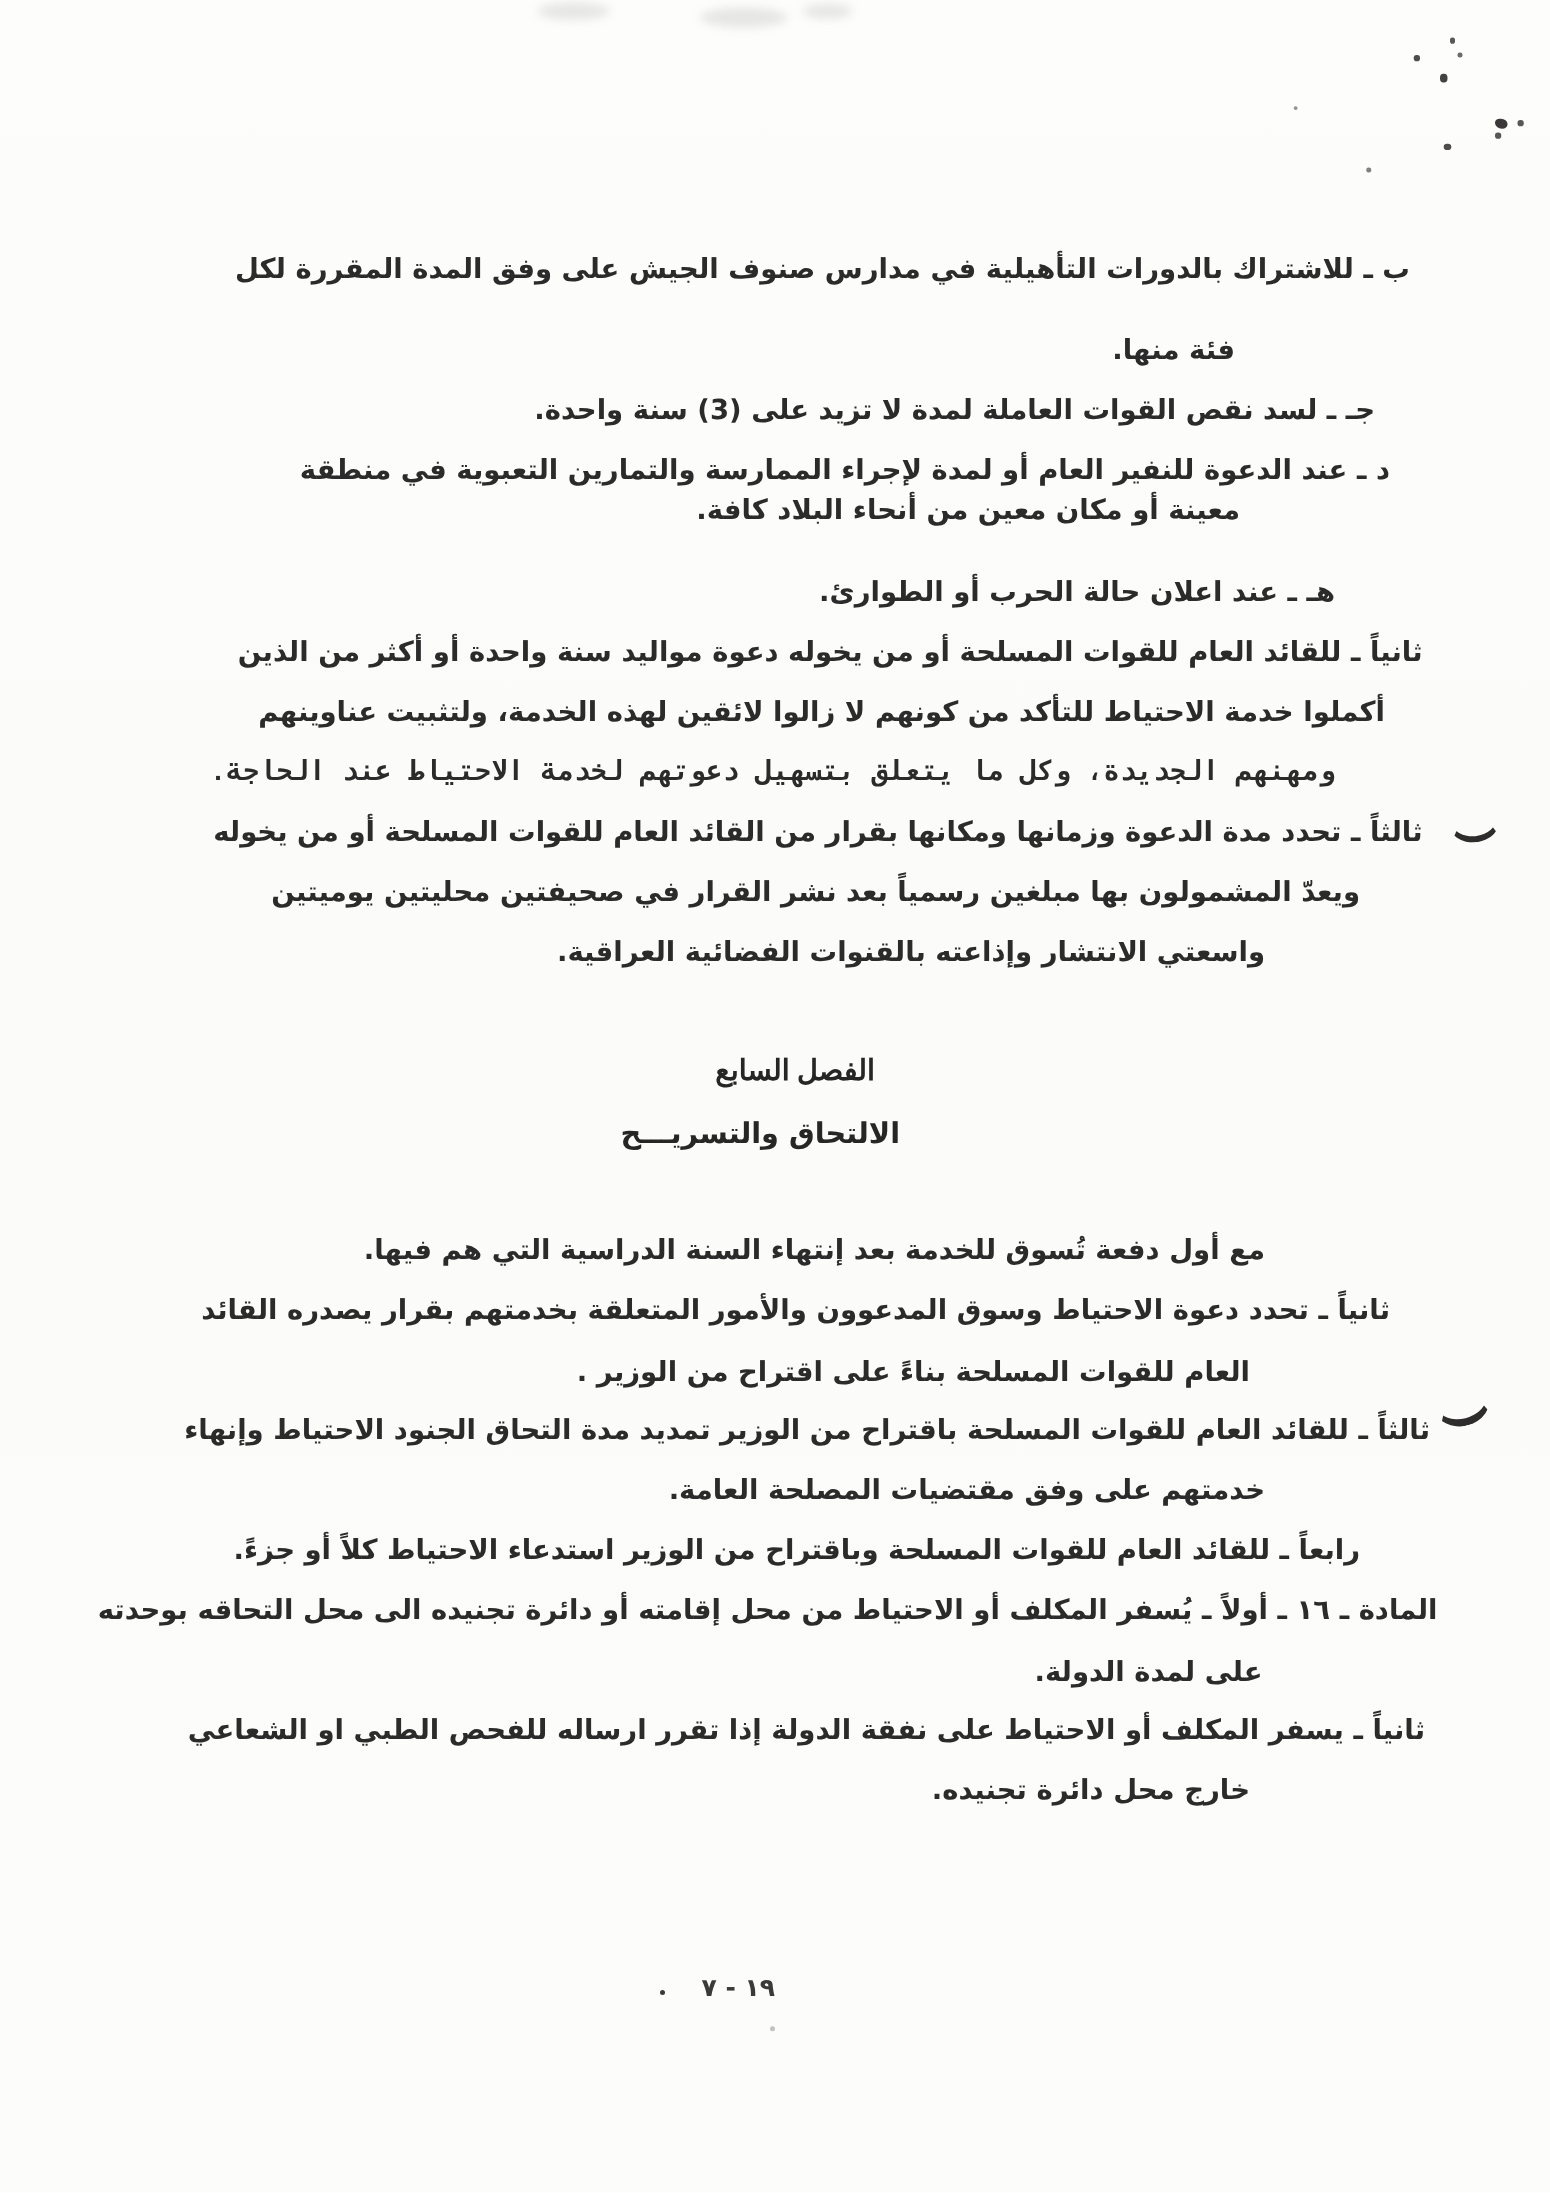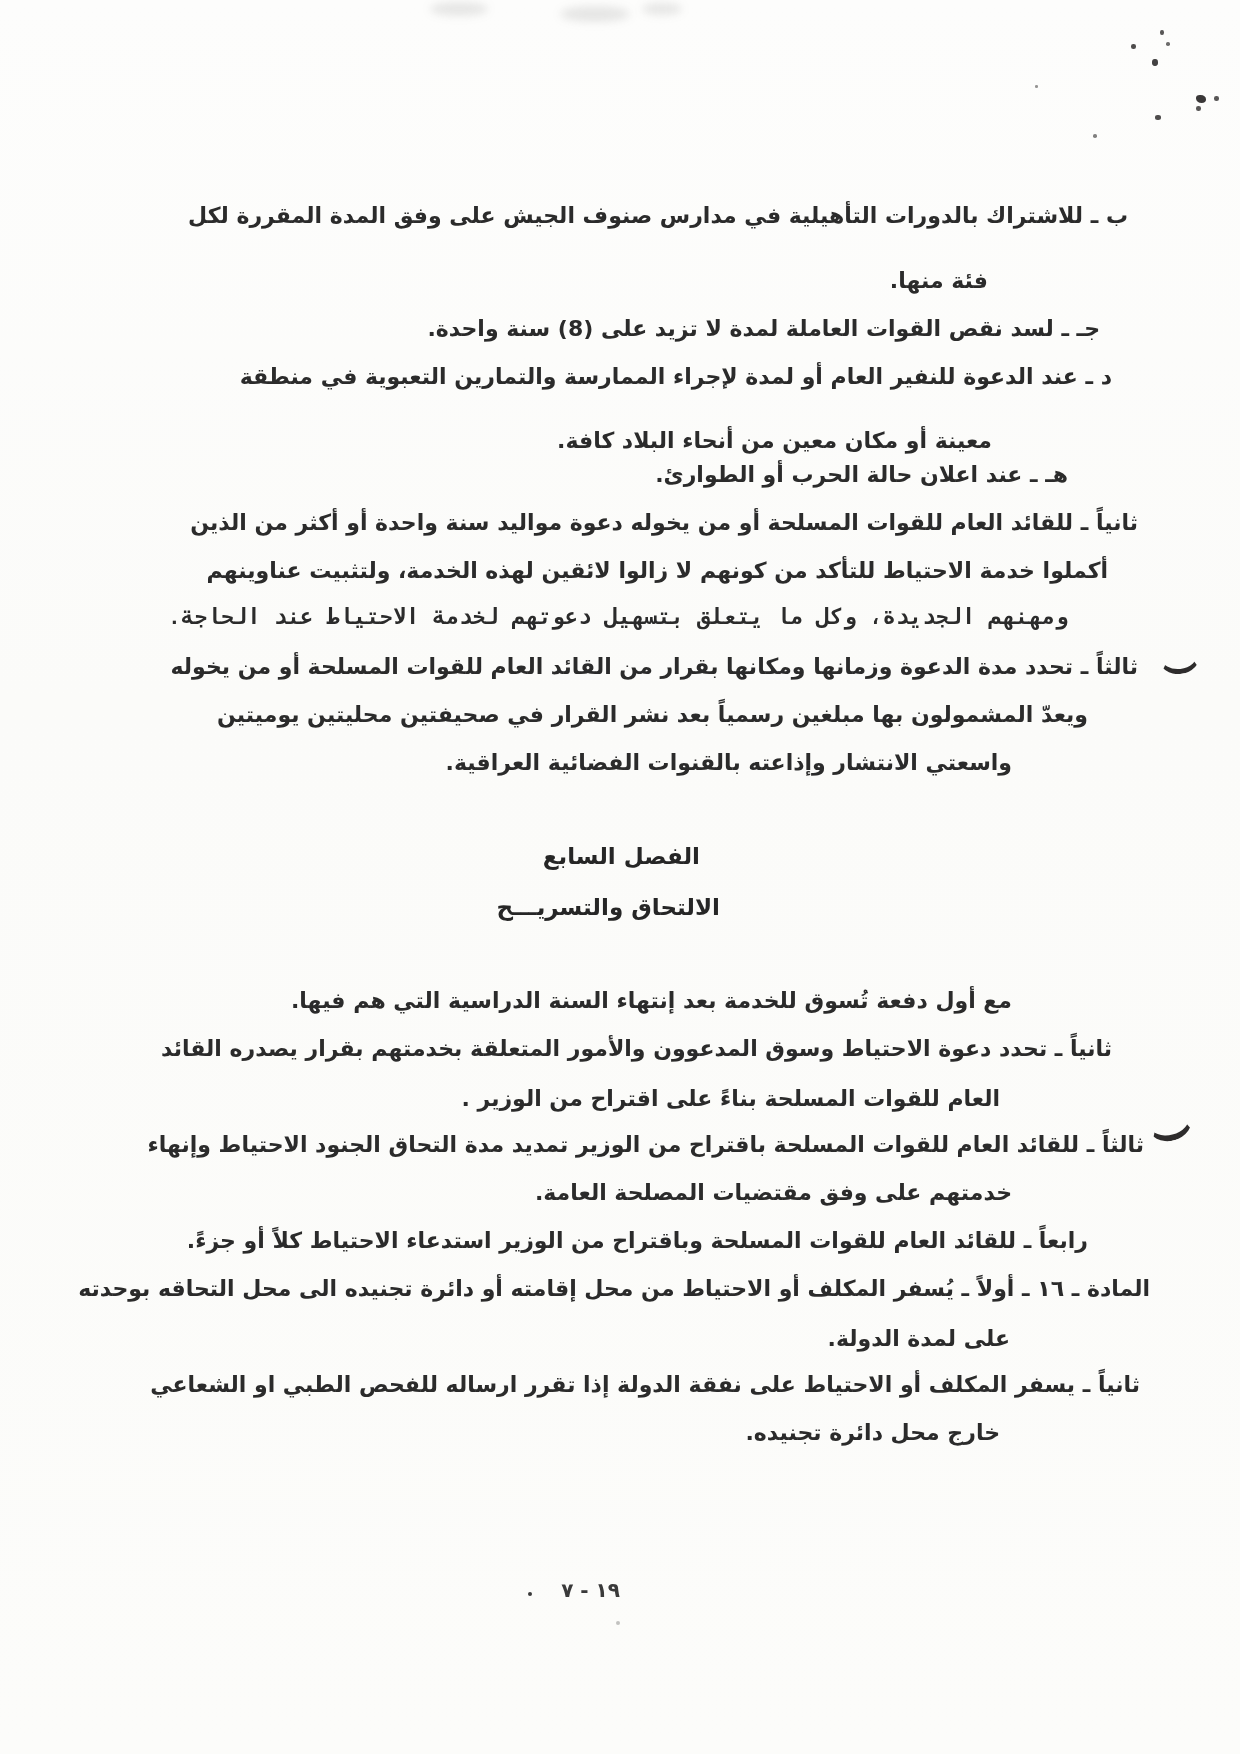--- a/index.html
+++ b/index.html
@@ -99,32 +99,32 @@
   <div class="speck" style="left:1214px; top:96px; width:5px; height:5px; opacity:.8;"></div>
   <div class="speck" style="left:1196px; top:106px; width:5px; height:5px; opacity:.8;"></div>
   <div class="speck" style="left:1155px; top:115px; width:6px; height:5px; opacity:.85;"></div>
   <div class="speck" style="left:1093px; top:134px; width:4px; height:4px; opacity:.6;"></div>
 
   <div class="crescent c1"></div>
   <div class="crescent c2"></div>
 
   <div class="line" style="top:203px; right:112px;">ب ـ للاشتراك بالدورات التأهيلية في مدارس صنوف الجيش على وفق المدة المقررة لكل</div>
   <div class="line" style="top:268px; right:252px;">فئة منها.</div>
-  <div class="line" style="top:316px; right:140px;">جـ ـ لسد نقص القوات العاملة لمدة لا تزيد على (8) سنة واحدة.</div>
+  <div class="line" style="top:316px; right:140px;">جـ ـ لسد نقص القوات العاملة لمدة لا تزيد على (3) سنة واحدة.</div>
   <div class="line" style="top:364px; right:128px;">د ـ عند الدعوة للنفير العام أو لمدة لإجراء الممارسة والتمارين التعبوية في منطقة</div>
-  <div class="line" style="top:428px; right:248px;">معينة أو مكان معين من أنحاء البلاد كافة.</div>
+  <div class="line" style="top:396px; right:248px;">معينة أو مكان معين من أنحاء البلاد كافة.</div>
   <div class="line" style="top:462px; right:172px;">هـ ـ عند اعلان حالة الحرب أو الطوارئ.</div>
   <div class="line" style="top:510px; right:102px;">ثانياً ـ للقائد العام للقوات المسلحة أو من يخوله دعوة مواليد سنة واحدة أو أكثر من الذين</div>
   <div class="line" style="top:558px; right:132px;">أكملوا خدمة الاحتياط للتأكد من كونهم لا زالوا لائقين لهذه الخدمة، ولتثبيت عناوينهم</div>
   <div class="line" style="top:606px; right:172px;font-family:Liberation Mono, monospace;">ومهنهم الجديدة، وكل ما يتعلق بتسهيل دعوتهم لخدمة الاحتياط عند الحاجة.</div>
   <div class="line" style="top:654px; right:102px;text-align:center;">ثالثاً ـ تحدد مدة الدعوة وزمانها ومكانها بقرار من القائد العام للقوات المسلحة أو من يخوله</div>
   <div class="line" style="top:702px; right:152px;">ويعدّ المشمولون بها مبلغين رسمياً بعد نشر القرار في صحيفتين محليتين يوميتين</div>
   <div class="line" style="top:750px; right:228px;">واسعتي الانتشار وإذاعته بالقنوات الفضائية العراقية.</div>
 
-  <div class="heading" style="top:843px; right:540px;">الفصل السابع</div>
+  <div class="heading" style="top:843px; right:540px;font-family:Liberation Serif, serif;">الفصل السابع</div>
   <div class="heading" style="top:894px; right:520px;">الالتحاق والتسريـــح</div>
 
   <div class="line" style="top:988px; right:228px;">مع أول دفعة تُسوق للخدمة بعد إنتهاء السنة الدراسية التي هم فيها.</div>
   <div class="line" style="top:1036px; right:128px;">ثانياً ـ تحدد دعوة الاحتياط وسوق المدعوون والأمور المتعلقة بخدمتهم بقرار يصدره القائد</div>
   <div class="line" style="top:1086px; right:240px;">العام للقوات المسلحة بناءً على اقتراح من الوزير .</div>
   <div class="line" style="top:1132px; right:96px;">ثالثاً ـ للقائد العام للقوات المسلحة باقتراح من الوزير تمديد مدة التحاق الجنود الاحتياط وإنهاء</div>
   <div class="line" style="top:1180px; right:228px;">خدمتهم على وفق مقتضيات المصلحة العامة.</div>
   <div class="line" style="top:1228px; right:152px;">رابعاً ـ للقائد العام للقوات المسلحة وباقتراح من الوزير استدعاء الاحتياط كلاً أو جزءً.</div>
   <div class="line" style="top:1276px; right:90px;">المادة ـ ١٦ ـ أولاً ـ يُسفر المكلف أو الاحتياط من محل إقامته أو دائرة تجنيده الى محل التحاقه بوحدته</div>
   <div class="line" style="top:1326px; right:230px;">على لمدة الدولة.</div>

